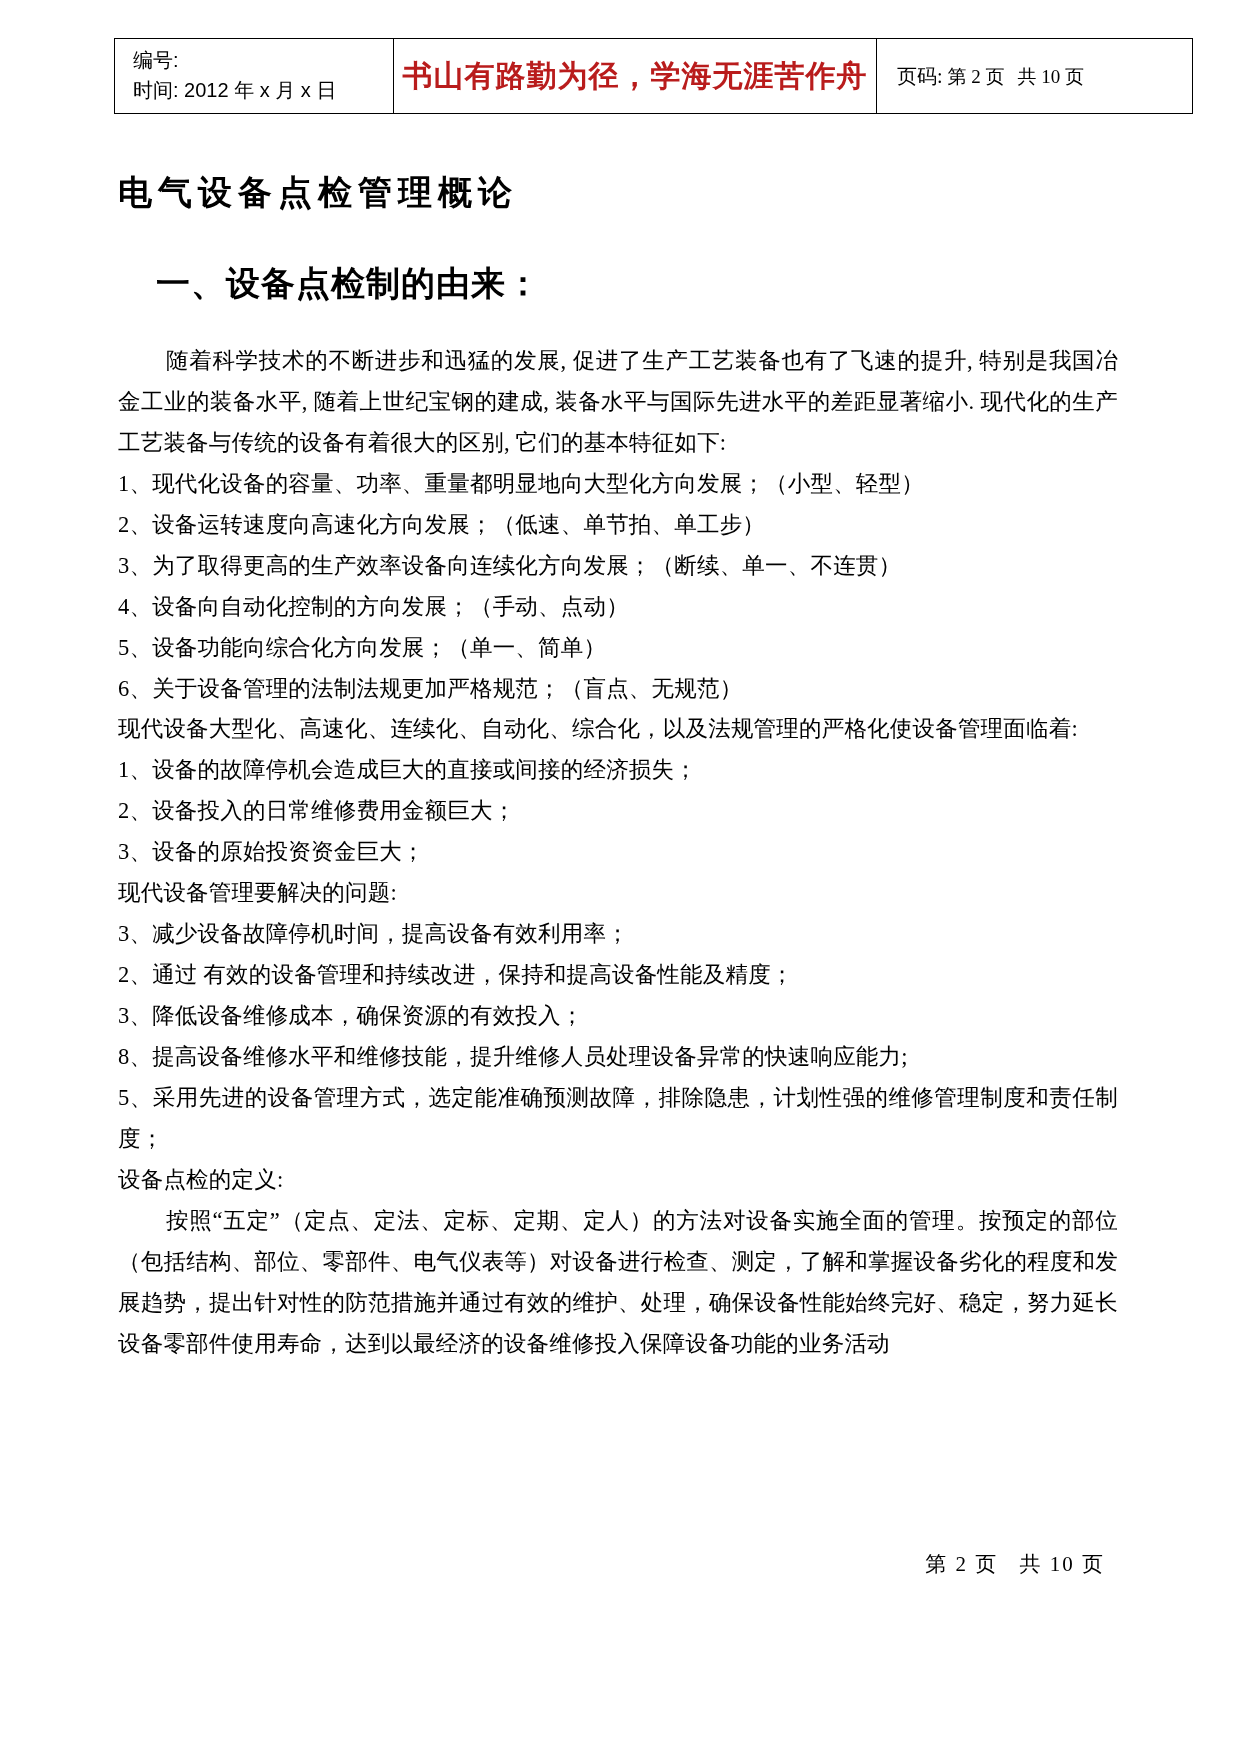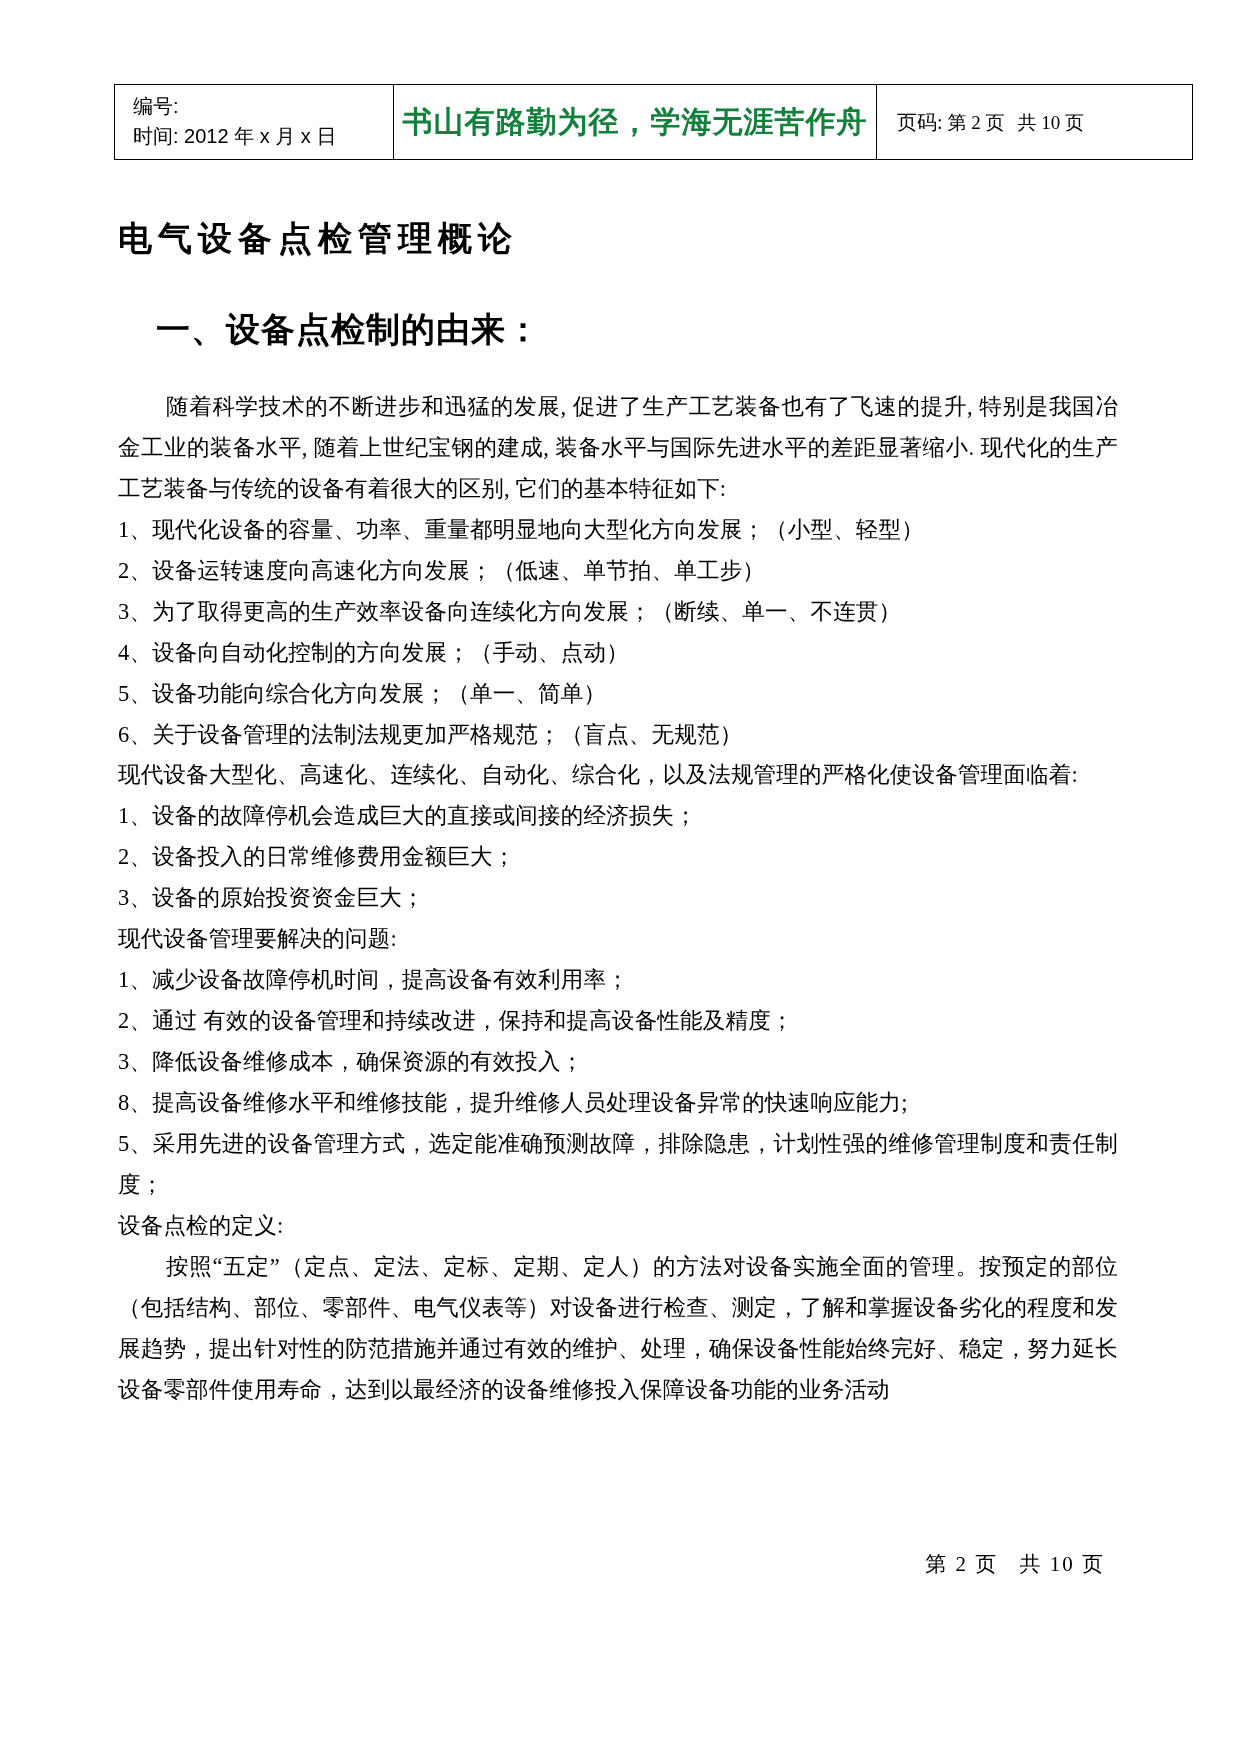--- a/index.html
+++ b/index.html
@@ -14,21 +14,21 @@
     color: #000000;
     position: relative;
     overflow: hidden;
   }
   .page {
     position: absolute;
     left: 0; top: 0;
     width: 1241px;
     height: 1754px;
     box-sizing: border-box;
-    padding: 84px 118px 0 118px;
+    padding: 38px 118px 0 118px;
   }
 
   
   .header-table {
     width: 1005px;
     border-collapse: collapse;
     table-layout: fixed;
     margin: 0 0 0 -4px;
   }
   .header-table td {
@@ -45,21 +45,21 @@
     font-size: 20px;
     line-height: 1.5;
     white-space: nowrap;
   }
   .hdr-mid {
     width: 470px;
     text-align: center;
     padding: 4px 6px !important;
   }
   .hdr-mid .slogan {
-    color: #15803d;
+    color: #b91c1c;
     font-weight: bold;
     font-size: 30px;
     letter-spacing: 1px;
     font-family: Liberation Serif, serif;
     white-space: nowrap;
   }
   .hdr-right {
     width: 285px;
     padding: 4px 10px 4px 20px !important;
     font-family: Liberation Serif, serif;
@@ -147,21 +147,21 @@
       <p class="">2、设备运转速度向高速化方向发展；（低速、单节拍、单工步）</p>
       <p class="">3、为了取得更高的生产效率设备向连续化方向发展；（断续、单一、不连贯）</p>
       <p class="">4、设备向自动化控制的方向发展；（手动、点动）</p>
       <p class="">5、设备功能向综合化方向发展；（单一、简单）</p>
       <p class="">6、关于设备管理的法制法规更加严格规范；（盲点、无规范）</p>
       <p class="">现代设备大型化、高速化、连续化、自动化、综合化，以及法规管理的严格化使设备管理面临着:</p>
       <p class="">1、设备的故障停机会造成巨大的直接或间接的经济损失；</p>
       <p class="">2、设备投入的日常维修费用金额巨大；</p>
       <p class="">3、设备的原始投资资金巨大；</p>
       <p class="">现代设备管理要解决的问题:</p>
-      <p class="">1、减少设备故障停机时间，提高设备有效利用率；</p>
+      <p class="">3、减少设备故障停机时间，提高设备有效利用率；</p>
       <p class="">2、通过 有效的设备管理和持续改进，保持和提高设备性能及精度；</p>
       <p class="">3、降低设备维修成本，确保资源的有效投入；</p>
       <p class="">8、提高设备维修水平和维修技能，提升维修人员处理设备异常的快速响应能力;</p>
       <p class="">5、采用先进的设备管理方式，选定能准确预测故障，排除隐患，计划性强的维修管理制度和责任制度；</p>
       <p class="">设备点检的定义:</p>
       <p class="indent">按照“五定”（定点、定法、定标、定期、定人）的方法对设备实施全面的管理。按预定的部位（包括结构、部位、零部件、电气仪表等）对设备进行检查、测定，了解和掌握设备劣化的程度和发展趋势，提出针对性的防范措施并通过有效的维护、处理，确保设备性能始终完好、稳定，努力延长设备零部件使用寿命，达到以最经济的设备维修投入保障设备功能的业务活动</p>
     </div>
 
   <div class="footer">
     <span style="margin-right: 14px;">第 2 页</span>

